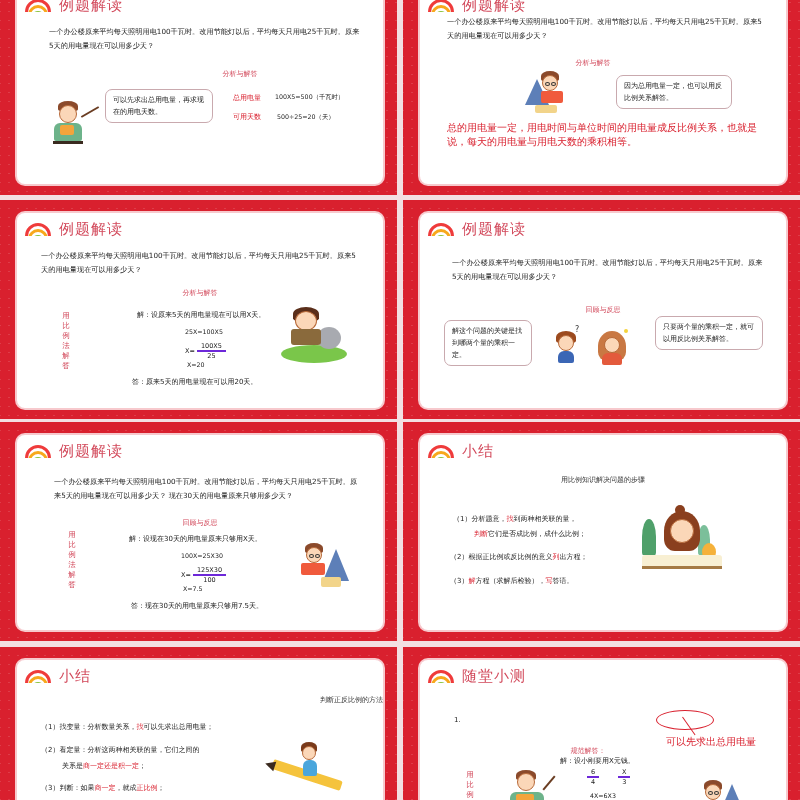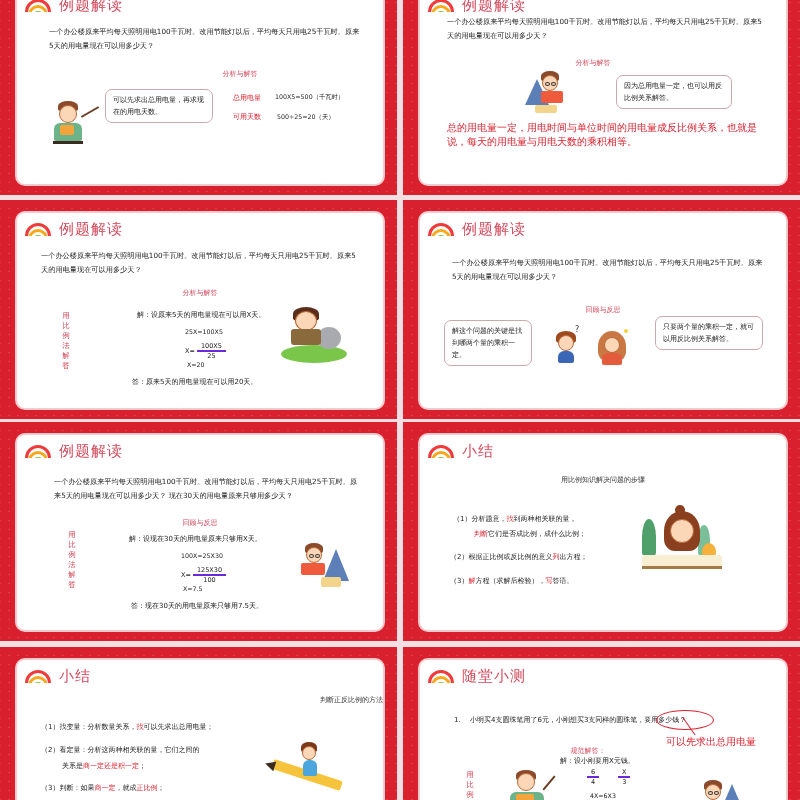--- a/index.html
+++ b/index.html
@@ -277,21 +277,20 @@
   <div class="card">
     <div class="header">
       <div class="rainbow">
           <i></i>
           <i></i>
           <i></i>
         </div>
       <div class="title">随堂小测</div>
     </div>
     <div class="step" style="left:34px; top:54px;">1.</div>
-    <div class="step" style="left:50px; top:54px;">小明买4支圆珠笔用了6元，小刚想买3支同样的圆珠笔，要用多少钱？</div>
     <div style="position:absolute; left:236px; top:50px; width:58px; height:20px; border:1px solid #d9202e; border-radius:50%;"></div>
     <div style="position:absolute; left:262px; top:57px; width:1px; height:22px; background:#d9202e; transform:rotate(-35deg); transform-origin:top;"></div>
     <div class="red-note" style="left:246px; top:75px;">可以先求出总用电量</div>
     <div class="sub-heading" style="top:86px; left:0; right:0; margin-left:-30px;">规范解答：</div>
     <div class="line" style="left:140px; top:96px;">解：设小刚要用X元钱。</div>
     <div class="vert-label" style="left:45px; top:110px;">用比例法解答</div>
     <div class="frac" style="left:165px; top:108px;">
       <span class="fr">
           <span>6</span>
           <span>4</span>

